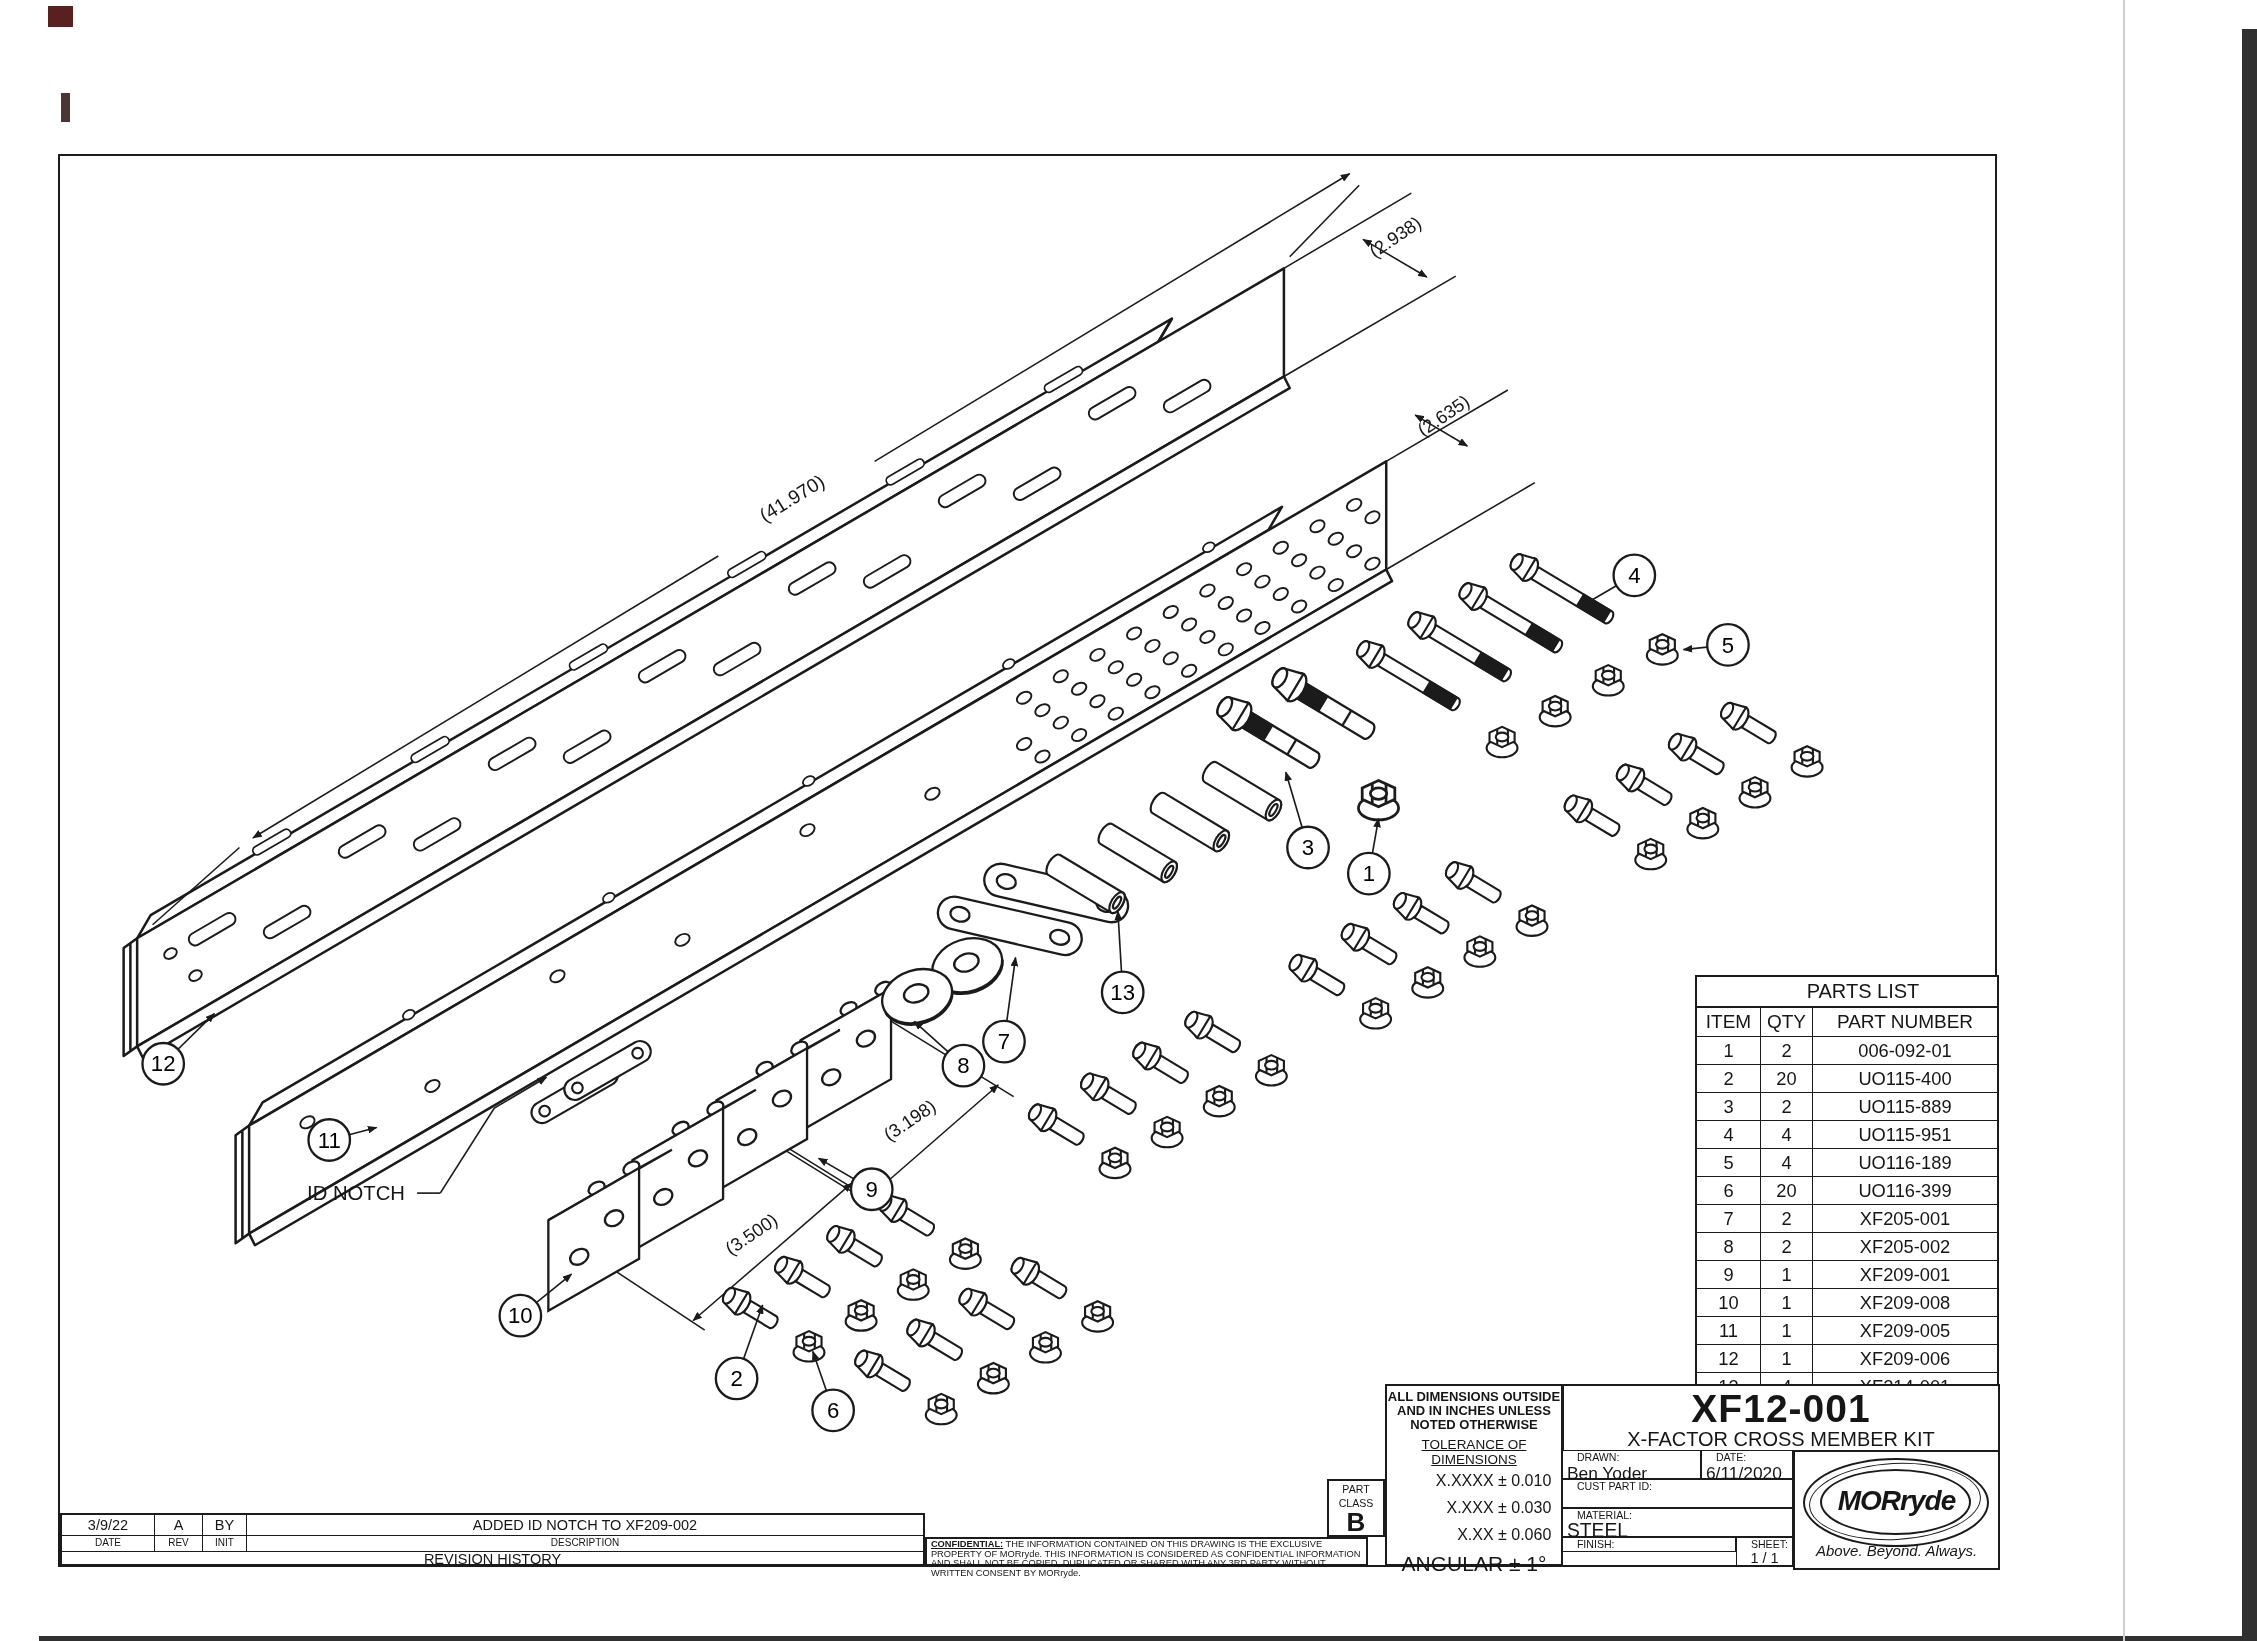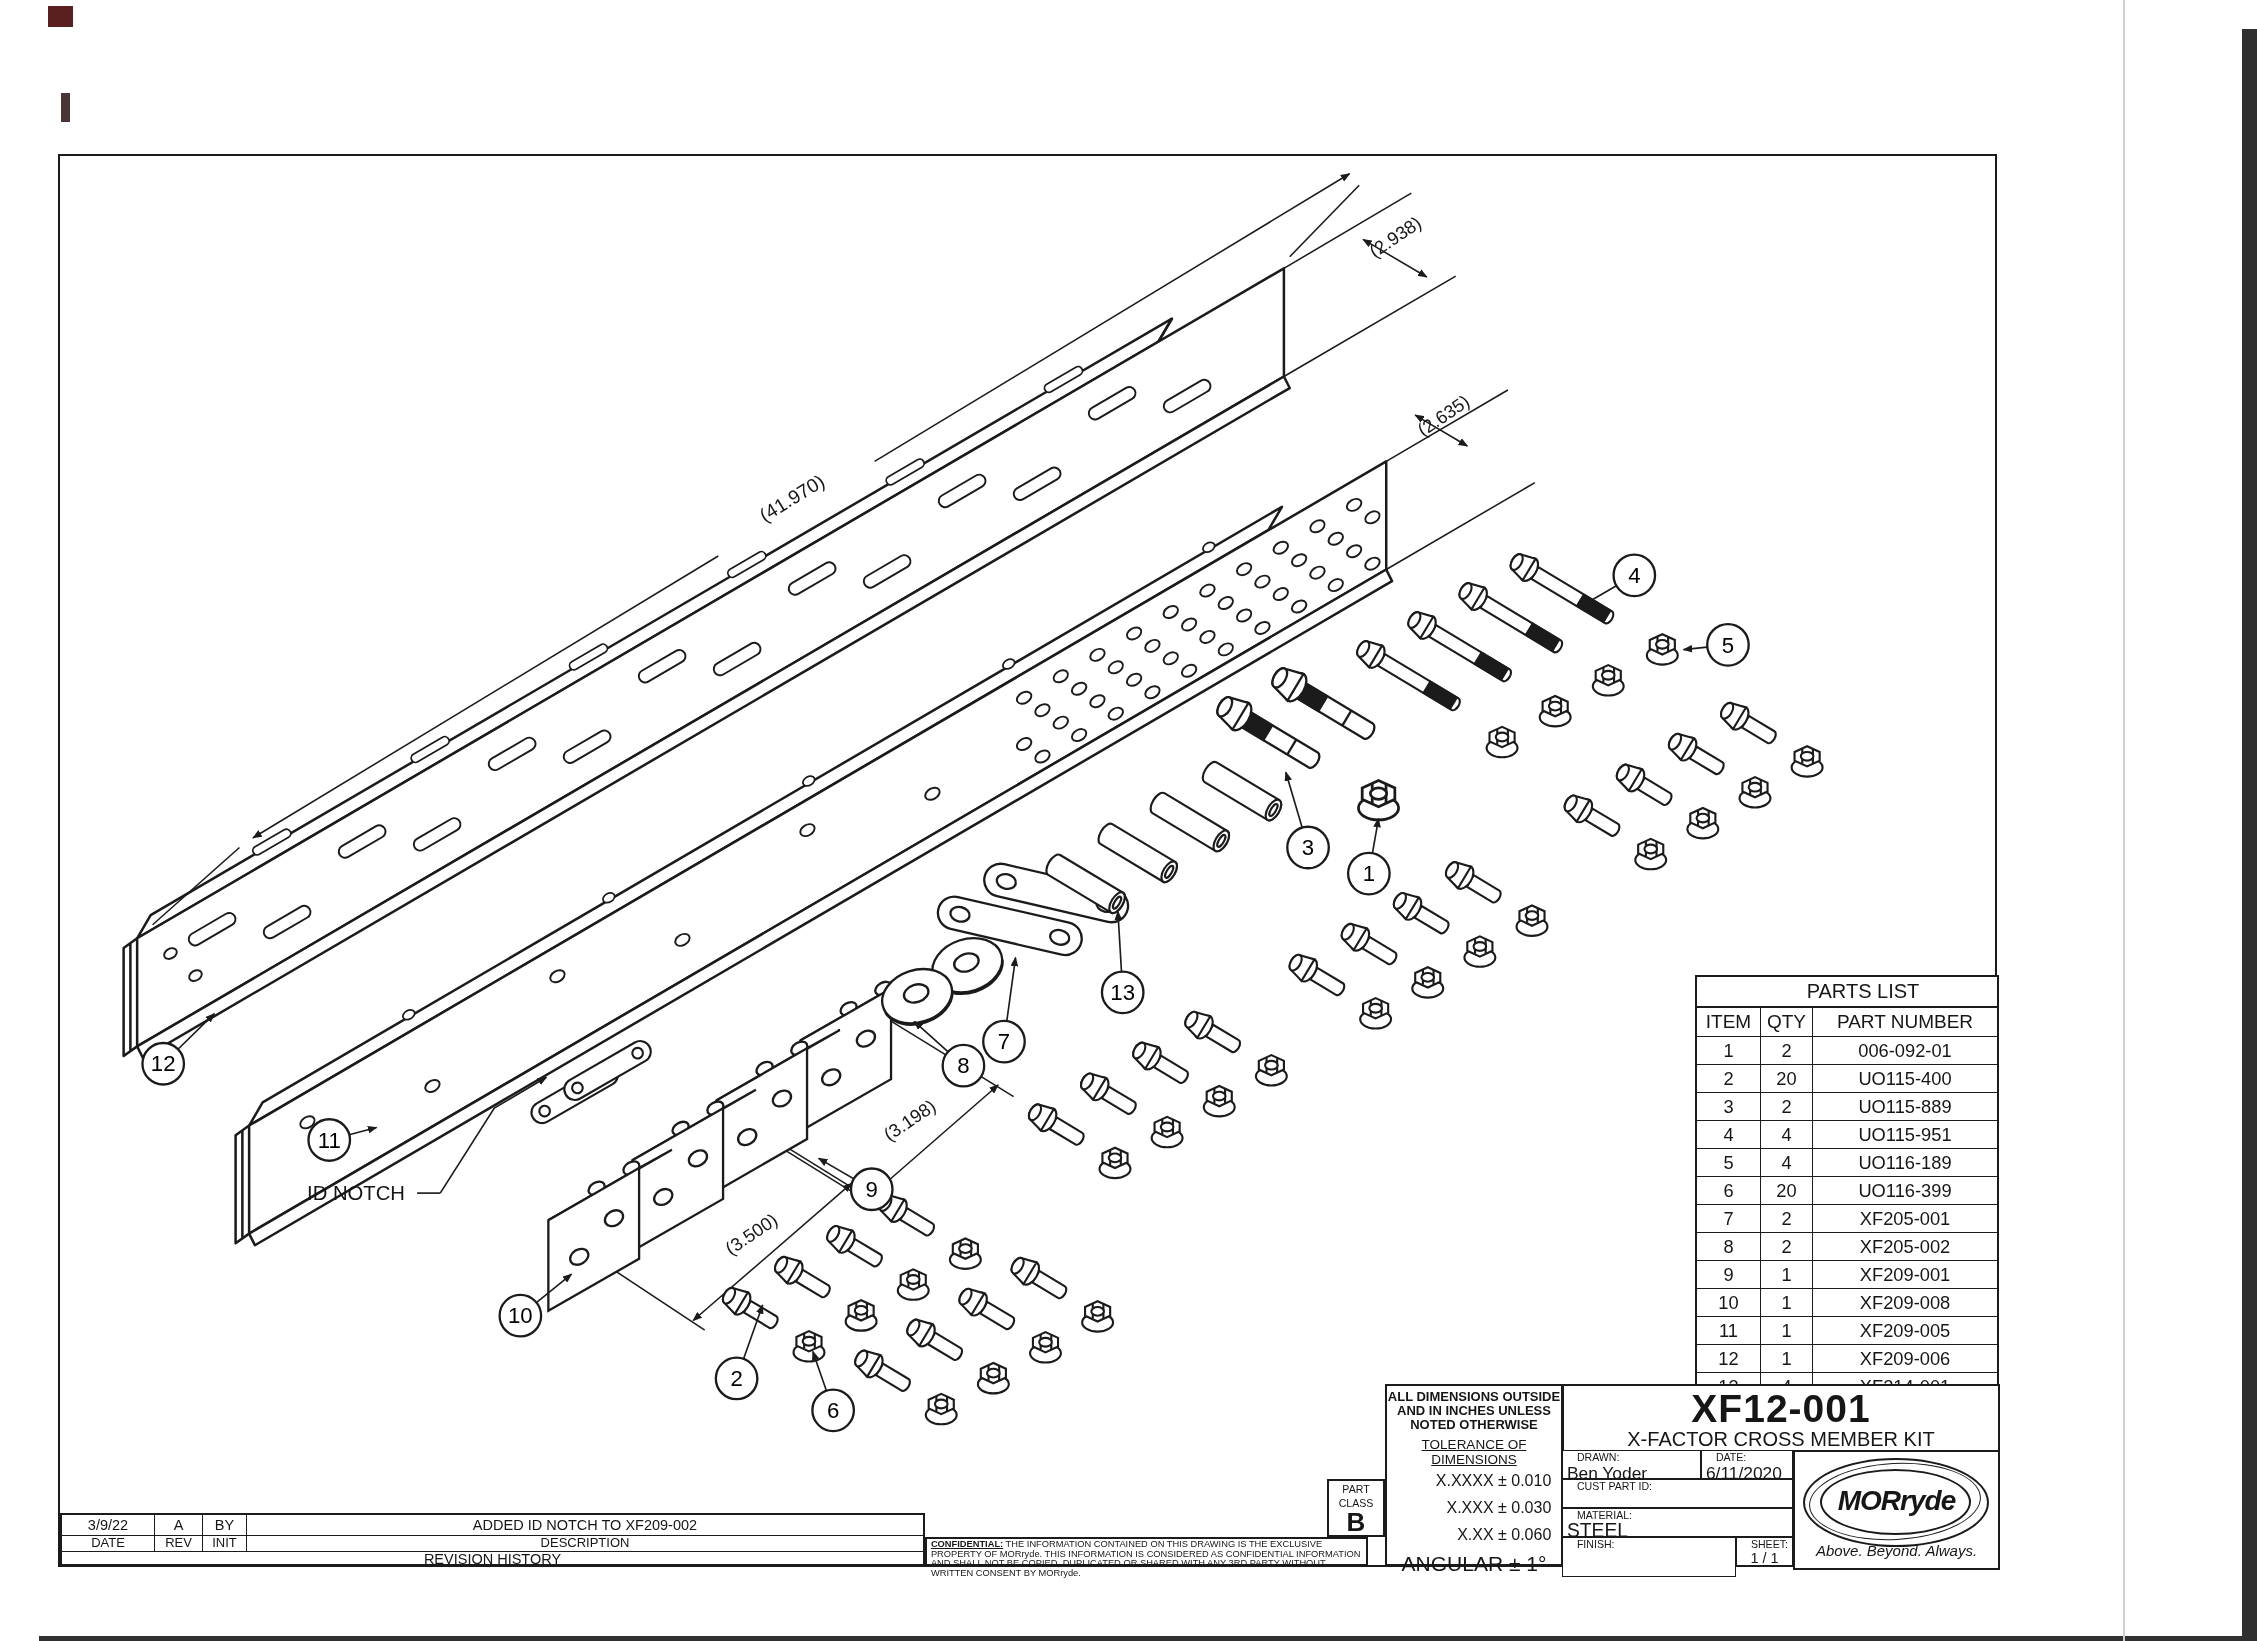--- a/index.html
+++ b/index.html
@@ -32,21 +32,21 @@
   .tol .th{font-size:13.5px;margin-top:4.8px;text-decoration:underline;}
   .tol .t{font-size:16px;line-height:27px;text-align:right;padding-right:9.7px;}
   .tol .ang{font-size:21px;margin-top:3.9px;text-align:center;}
   .pclass{left:1327px;top:1479px;width:58px;height:58px;border:2.4px solid #1b1b1b;background:#fff;text-align:center;box-sizing:border-box;}
   .pclass .pl{font-size:10.6px;line-height:11px;margin-top:2.9px;}
   .pclass .pv{font-size:26px;font-weight:bold;line-height:27px;}
   
   .rev{left:60px;top:1513px;width:865px;height:53px;border:2.4px solid #1b1b1b;background:#fff;box-sizing:border-box;}
   .rev .r{display:flex;text-align:center;}
   .rev .r1{height:20px;line-height:20px;font-size:14.5px;border-bottom:1.9px solid #1b1b1b;}
-  .rev .r2{height:14.5px;line-height:14.5px;font-size:13px;border-bottom:1.9px solid #1b1b1b;}
+  .rev .r2{height:14.5px;line-height:14.5px;font-size:10px;border-bottom:1.9px solid #1b1b1b;}
   .rev .r3{height:14.5px;line-height:14.5px;font-size:14.5px;text-align:center;}
   .rc1{width:92px;border-right:1.9px solid #1b1b1b;}
   .rc2{width:47px;border-right:1.9px solid #1b1b1b;}
   .rc3{width:43px;border-right:1.9px solid #1b1b1b;}
   .rc4{flex:1;}
   .conf{left:925px;top:1537px;width:443px;height:29px;border:2.4px solid #1b1b1b;background:#fff;box-sizing:border-box;
         font-size:9.3px;line-height:9.5px;padding:1px 3.9px;}
   .conf b{text-decoration:underline;}
   
   .art{background:#303030;}
@@ -496,21 +496,21 @@
     <div class="lbl">DATE:</div>
     <div class="val">6/11/2020</div>
   </div>
   <div class="abs cell" style="left:1562px;top:1479px;width:231px;height:29px;">
     <div class="lbl">CUST PART ID:</div>
   </div>
   <div class="abs cell" style="left:1562px;top:1508px;width:231px;height:29px;">
     <div class="lbl">MATERIAL:</div>
     <div class="val" style="font-size:19.3px;">STEEL</div>
   </div>
-  <div class="abs cell" style="left:1562px;top:1537px;width:174px;height:40px;">
+  <div class="abs cell" style="left:1562px;top:1537px;width:174px;height:15px;">
     <div class="lbl">FINISH:</div>
   </div>
   <div class="abs cell" style="left:1736px;top:1537px;width:57px;height:29px;text-align:center;">
     <div class="lbl" style="text-align:left;">SHEET:</div>
     <div style="font-size:14.5px;line-height:14.5px;">1 / 1</div>
   </div>
   <div class="abs logo-box">
     <div class="ring" style="left:7.7px;top:5.8px;width:182px;height:85px;"></div>
     <div class="ring" style="left:13.5px;top:10.6px;width:170px;height:75px;border-width:1.9px;transform:rotate(-3deg);"></div>
     <div class="ring" style="left:25px;top:17.4px;width:147px;height:62px;border-width:2.4px;background:#fff;"></div>

